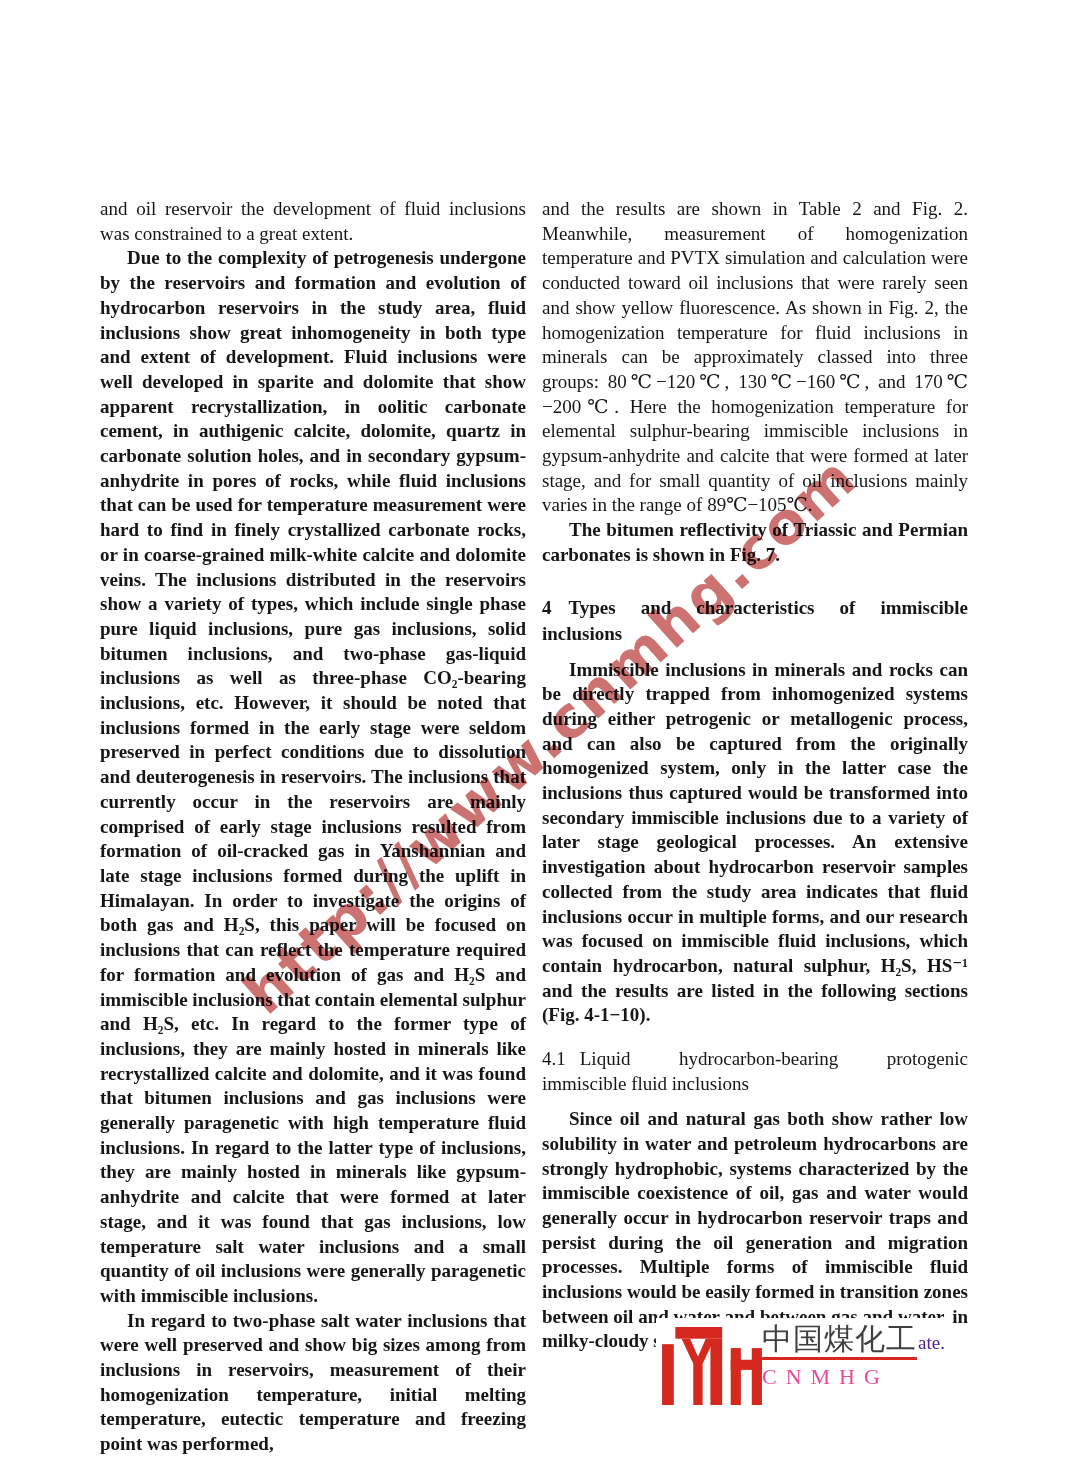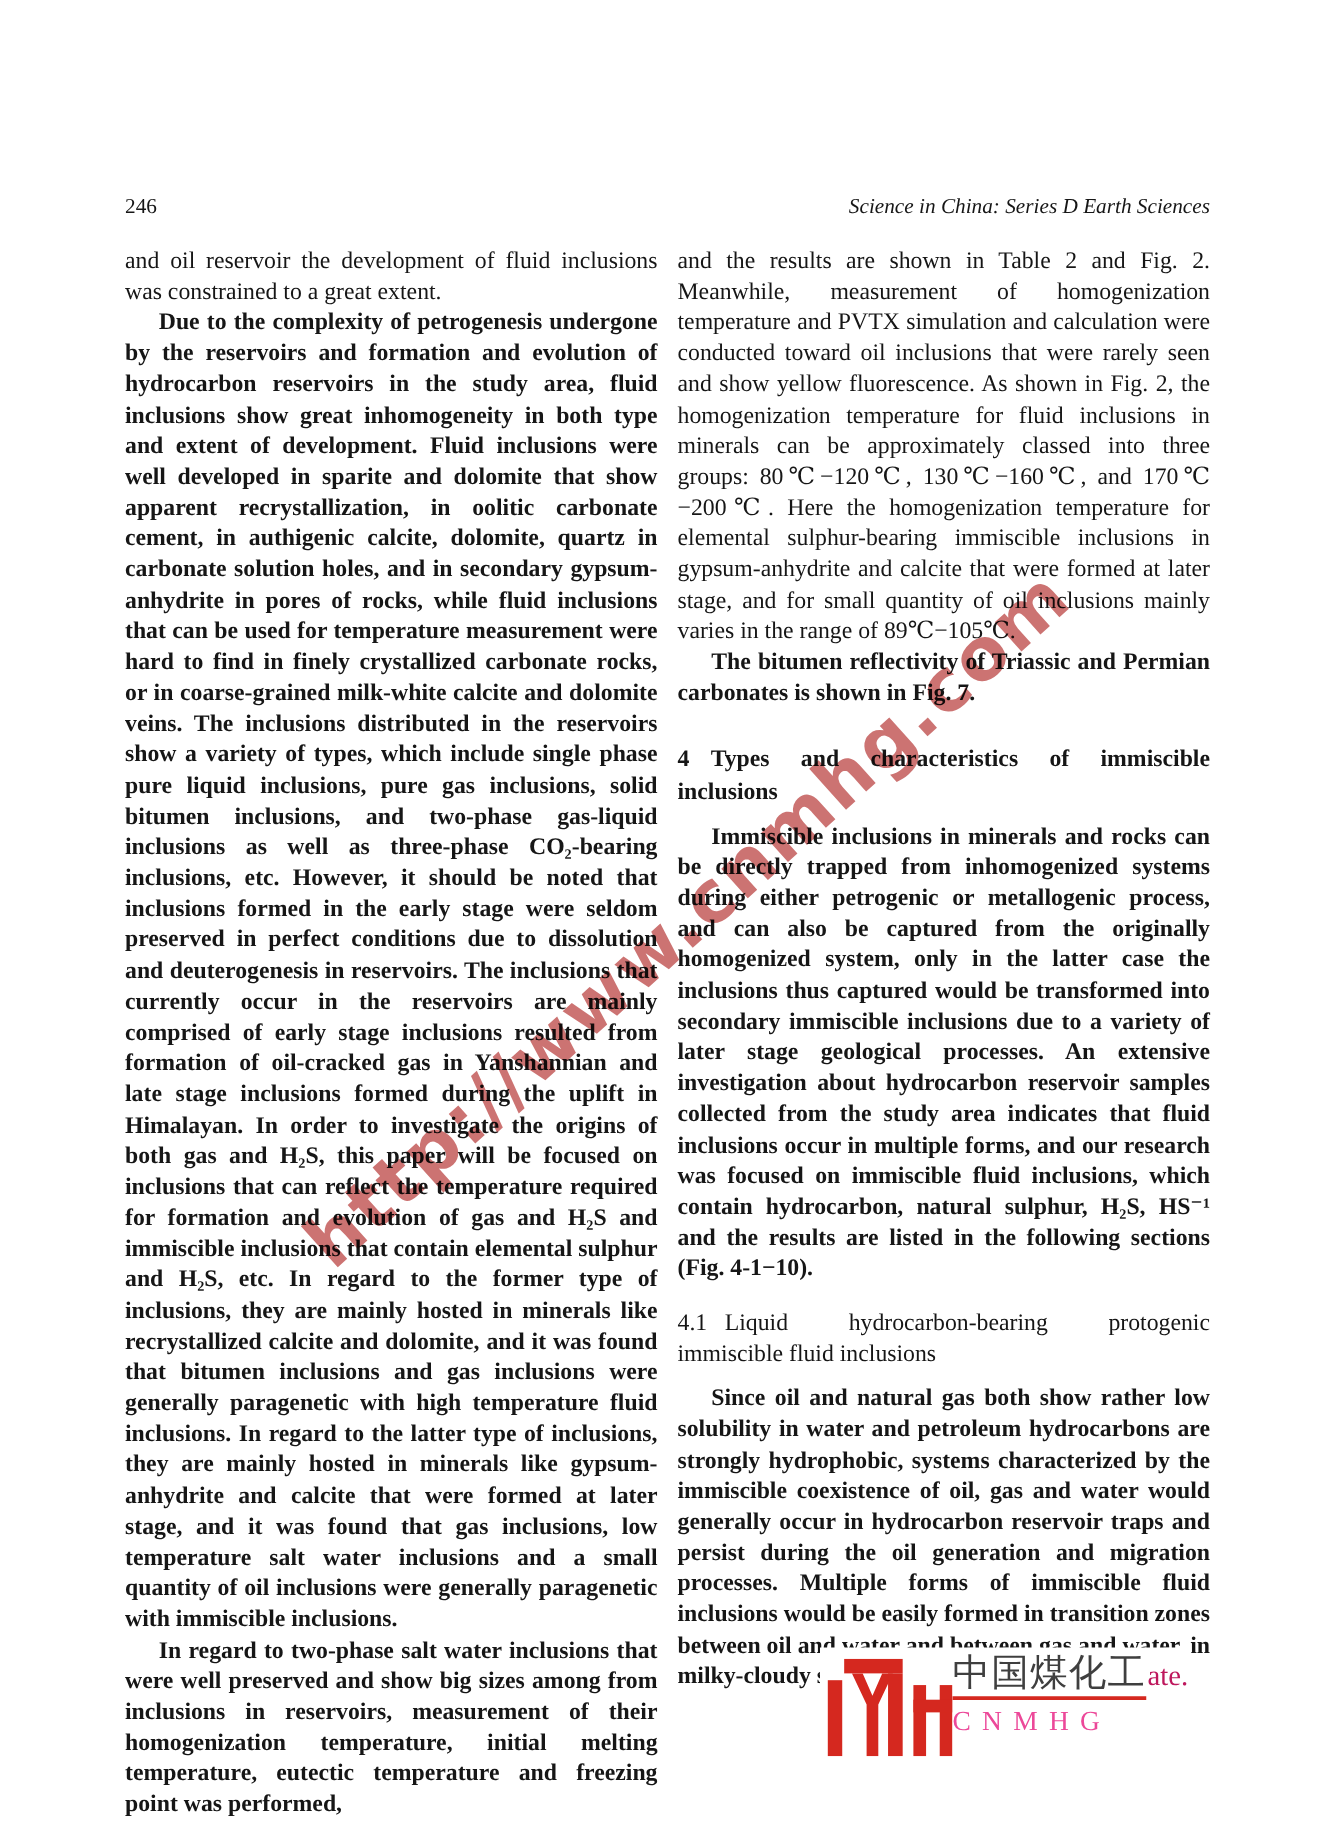--- a/index.html
+++ b/index.html
@@ -69,39 +69,35 @@
   .brand-cn{
     font-family:"DejaVu Sans",sans-serif;
     font-size:30px;line-height:34px;
     color:#3f3f3f;
     letter-spacing:1px;
     border-bottom:3px solid #d5281f;
     padding-bottom:1px;
   }
   .brand-tail{
     font-family:"Liberation Serif","DejaVu Serif",serif;
-    font-size:23px;color:#be185d;margin-left:1px;
+    font-size:19px;color:#4c1d95;margin-left:1px;
   }
   .brand-latin{
     font-family:Liberation Serif, serif;
     font-size:22px;line-height:26px;
     color:#ec4899;
     letter-spacing:9px;
     margin-top:4px;
   }
 </style>
 </head>
 <body>
 
 <div class="page">
 
-  <div class="running-head">
-    <span>246</span>
-    <span class="journal-title">Science in China: Series D Earth Sciences</span>
-  </div>
 
   <div class="columns">
     <section class="col" id="col-left">
         <p class="body">and oil reservoir the development of fluid inclusions was constrained to a great extent.</p>
         <p class="body indent">Due to the complexity of petrogenesis undergone by the reservoirs and formation and evolution of hydrocarbon reservoirs in the study area, fluid inclusions show great inhomogeneity in both type and extent of development. Fluid inclusions were well developed in sparite and dolomite that show apparent recrystallization, in oolitic carbonate cement, in authigenic calcite, dolomite, quartz in carbonate solution holes, and in secondary gypsum-anhydrite in pores of rocks, while fluid inclusions that can be used for temperature measurement were hard to find in finely crystallized carbonate rocks, or in coarse-grained milk-white calcite and dolomite veins. The inclusions distributed in the reservoirs show a variety of types, which include single phase pure liquid inclusions, pure gas inclusions, solid bitumen inclusions, and two-phase gas-liquid inclusions as well as three-phase CO₂-bearing inclusions, etc. However, it should be noted that inclusions formed in the early stage were seldom preserved in perfect conditions due to dissolution and deuterogenesis in reservoirs. The inclusions that currently occur in the reservoirs are mainly comprised of early stage inclusions resulted from formation of oil-cracked gas in Yanshannian and late stage inclusions formed during the uplift in Himalayan. In order to investigate the origins of both gas and H₂S, this paper will be focused on inclusions that can reflect the temperature required for formation and evolution of gas and H₂S and immiscible inclusions that contain elemental sulphur and H₂S, etc. In regard to the former type of inclusions, they are mainly hosted in minerals like recrystallized calcite and dolomite, and it was found that bitumen inclusions and gas inclusions were generally paragenetic with high temperature fluid inclusions. In regard to the latter type of inclusions, they are mainly hosted in minerals like gypsum-anhydrite and calcite that were formed at later stage, and it was found that gas inclusions, low temperature salt water inclusions and a small quantity of oil inclusions were generally paragenetic with immiscible inclusions.</p>
         <p class="body indent">In regard to two-phase salt water inclusions that were well preserved and show big sizes among from inclusions in reservoirs, measurement of their homogenization temperature, initial melting temperature, eutectic temperature and freezing point was performed,</p>
       </section>
     <section class="col" id="col-right">
         <p class="body">and the results are shown in Table 2 and Fig. 2. Meanwhile, measurement of homogenization temperature and PVTX simulation and calculation were conducted toward oil inclusions that were rarely seen and show yellow fluorescence. As shown in Fig. 2, the homogenization temperature for fluid inclusions in minerals can be approximately classed into three groups: 80℃−120℃, 130℃−160℃, and 170℃−200℃. Here the homogenization temperature for elemental sulphur-bearing immiscible inclusions in gypsum-anhydrite and calcite that were formed at later stage, and for small quantity of oil inclusions mainly varies in the range of 89℃−105℃.</p>
         <p class="body indent">The bitumen reflectivity of Triassic and Permian carbonates is shown in Fig. 7.</p>

